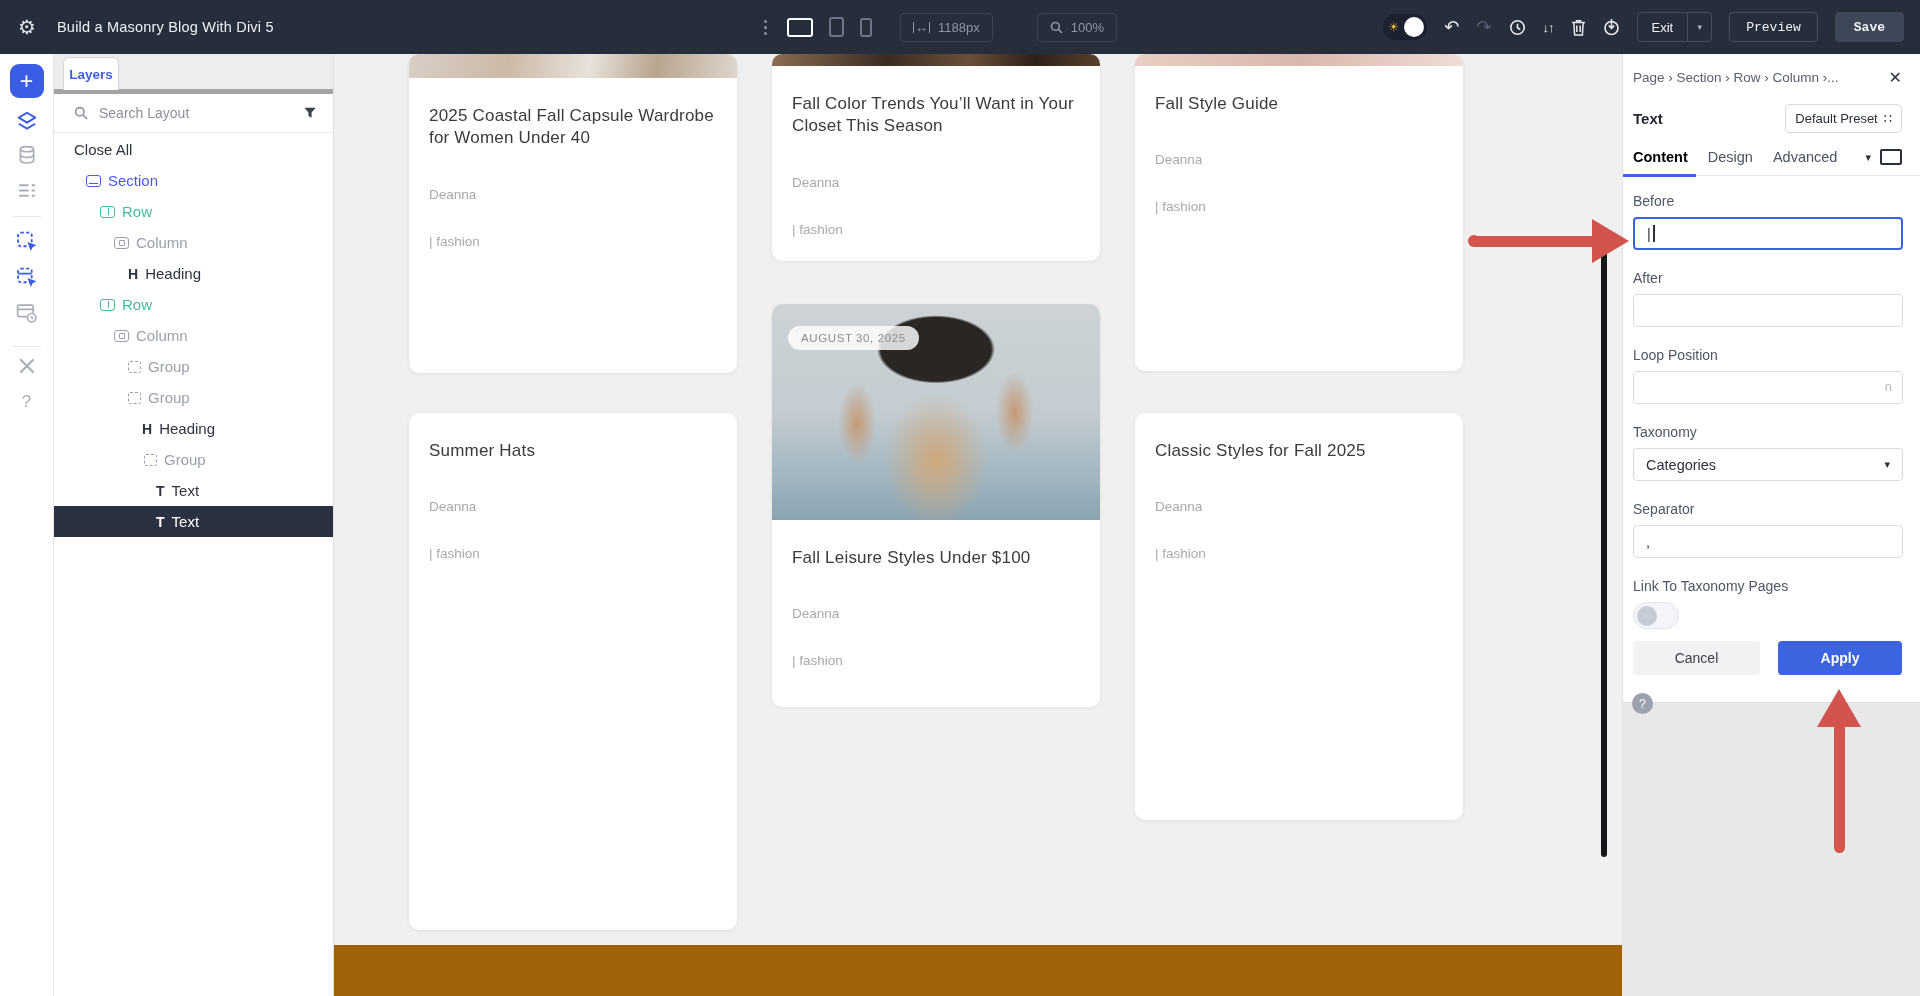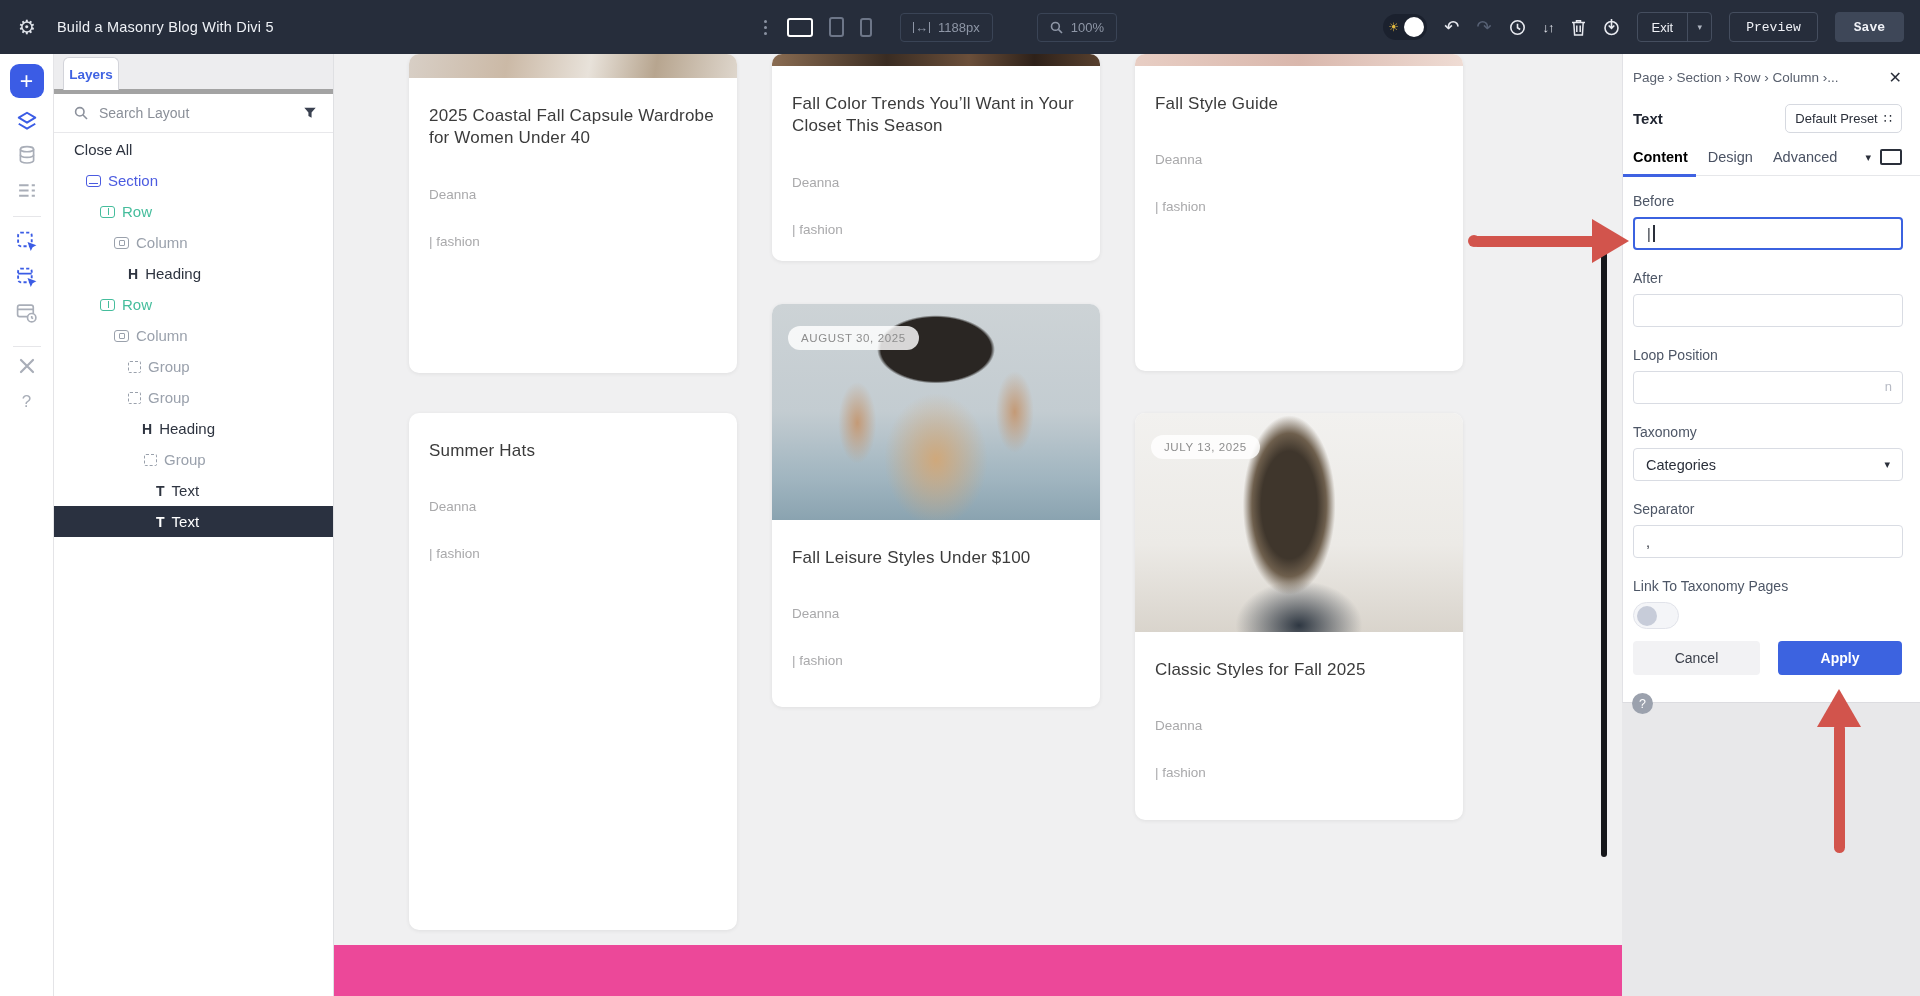--- a/index.html
+++ b/index.html
@@ -56,21 +56,21 @@
   .c-sec{color:#4b5be0;} .c-row{color:#45bd9c;} .c-gray{color:#9aa1ac;} .c-dark{color:#2e3440;}
   .trow.sel .c-dark,.trow.sel .t-letter{color:#fff;}
   .t-icon{width:15px;height:12px;border:1.5px solid currentColor;border-radius:3px;position:relative;flex:0 0 auto;}
   .t-icon.i-section::after{content:"";position:absolute;left:2px;right:2px;bottom:1.5px;height:0;border-top:1.5px solid currentColor;}
   .t-icon.i-row::after{content:"";position:absolute;top:1.5px;bottom:1.5px;left:50%;width:0;border-left:1.5px solid currentColor;}
   .t-icon.i-column::after{content:"";position:absolute;top:2px;bottom:2px;left:3.5px;right:3.5px;border:1.5px solid currentColor;border-radius:1px;}
   .t-icon.i-group{border-style:dashed;border-radius:2px;width:13px;height:12px;}
   .t-letter{font-weight:bold;font-size:14px;line-height:1;flex:0 0 auto;color:#2e3440;}
 
   
-  .canvas{position:absolute;left:334px;top:54px;width:1288px;height:942px;background:#ec4899;}
+  .canvas{position:absolute;left:334px;top:54px;width:1288px;height:942px;background:#a16207;}
   .page{position:absolute;left:0;top:0;width:1288px;height:891px;background:#f0f0f1;}
   .card{position:absolute;width:328px;background:#fff;border-radius:10px;box-shadow:0 1px 4px rgba(0,0,0,.07);overflow:hidden;cursor:pointer;}
   .card-img{width:100%;position:relative;}
   .card-body{padding:27px 20px 0;}
   .card-title{font-size:17px;color:#3b3b3b;font-weight:500;line-height:1.32;letter-spacing:.2px;margin:0 0 37px;}
   .card-author{font-size:13.5px;color:#a9a9ab;margin:13px 0 32px;}
   .card-cat{font-size:13.5px;color:#a9a9ab;margin:0;}
   .badge{position:absolute;left:16px;top:22px;background:rgba(255,255,255,.82);border-radius:15px;padding:6px 13px;
     font-size:11.5px;letter-spacing:.6px;color:#8d8d8d;white-space:nowrap;}
   .img-c1a{height:24px;background:linear-gradient(100deg,#d8cfc6 0%,#cbb9a6 30%,#e8e2da 55%,#b7a58f 75%,#ded6cc 100%);}
@@ -379,23 +379,20 @@
 
   <div class="card" style="left:801px;top:0;height:317px;">
     <div class="card-img img-c3a"></div>
     <div class="card-body">
       <p class="card-title">Fall Style Guide</p>
       <p class="card-author">Deanna</p>
       <p class="card-cat">| fashion</p>
     </div>
   </div>
   <div class="card" style="left:801px;top:359px;height:407px;">
-    <div class="card-img img-c3b">
-      <span class="badge">JULY 13, 2025</span>
-    </div>
     <div class="card-body">
       <p class="card-title">Classic Styles for Fall 2025</p>
       <p class="card-author">Deanna</p>
       <p class="card-cat">| fashion</p>
     </div>
   </div>
 </div>
 
 <div class="dark-bar"></div>
 

